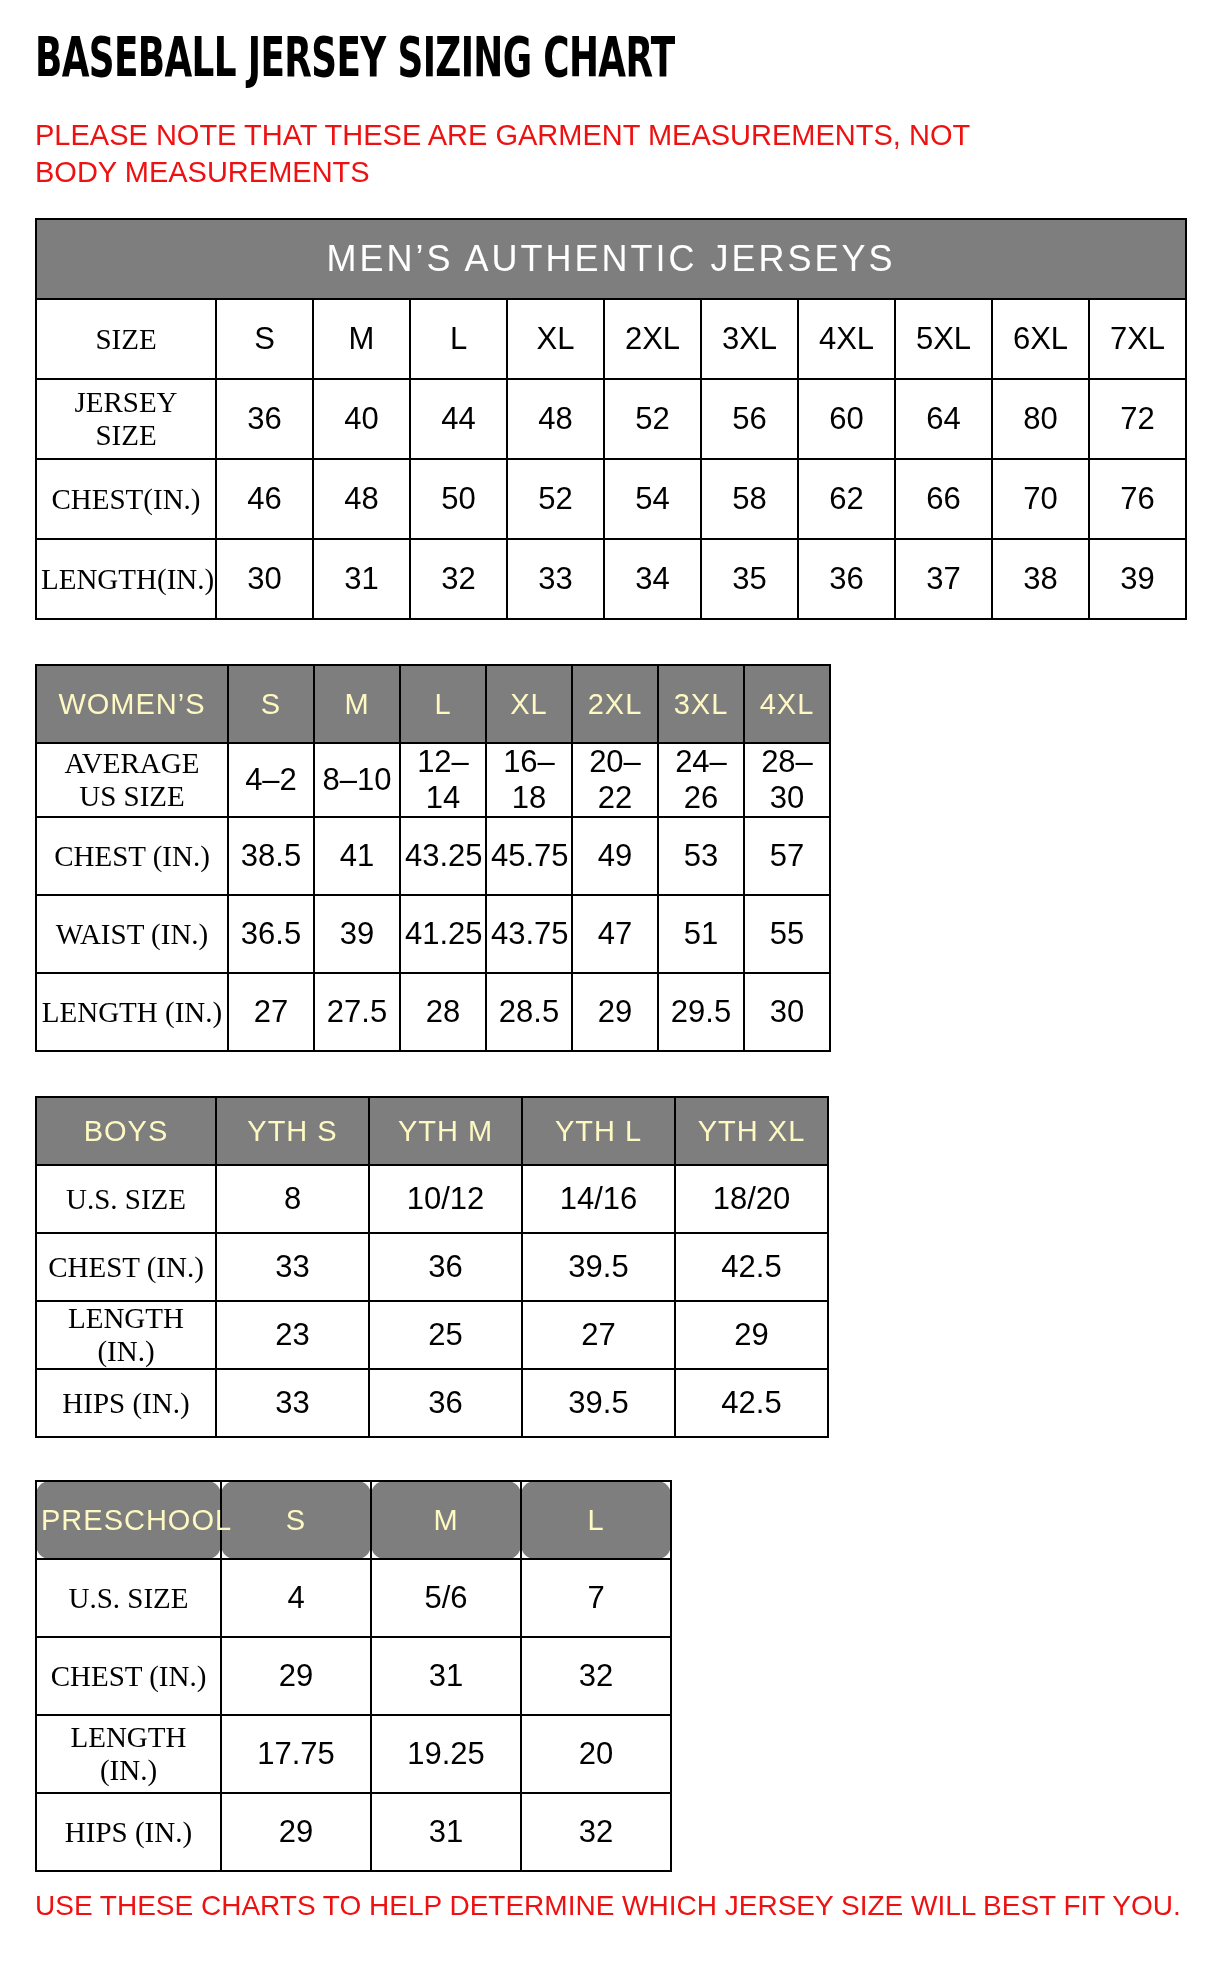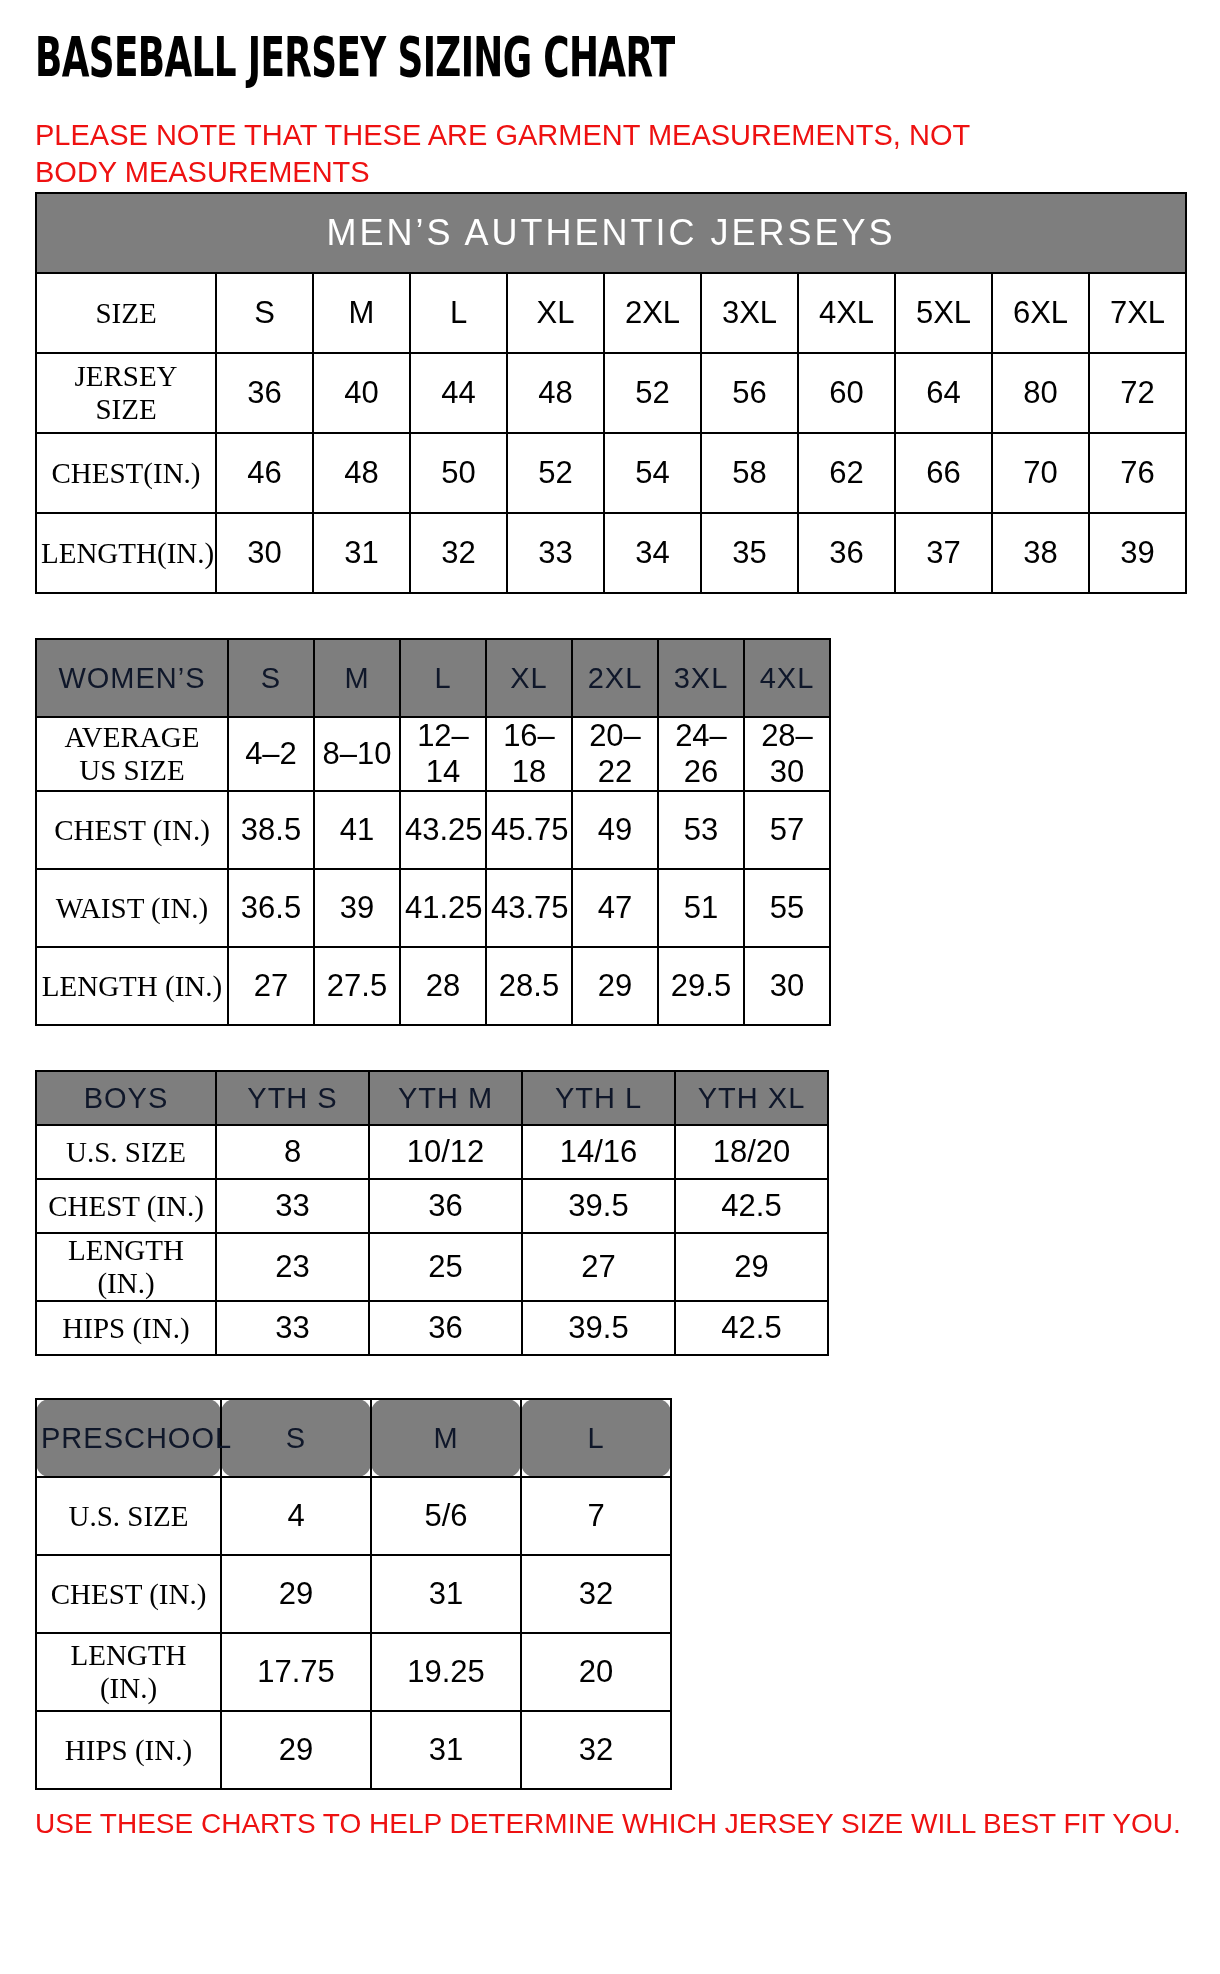--- a/index.html
+++ b/index.html
@@ -14,32 +14,32 @@
     line-height:1.12; white-space:nowrap;
     transform:scaleX(0.64); transform-origin:left center;
   }
   .note-top  { margin-top:28px; color:var(--red); font-size:29px; line-height:1.3; max-width:980px; }
   .note-bottom { margin-top:18px; color:var(--red); font-size:28px; white-space:nowrap; }
 
   table { border-collapse:collapse; table-layout:fixed; }
   .tbl td, .tbl th { border:2px solid var(--border); text-align:center; vertical-align:middle; font-weight:400; padding:0 4px; }
   .lbl { font-size:29px; white-space:pre-line;font-family:Liberation Serif, serif; }
   .val { font-size:31px; }
-  .ghead { background:var(--gray); color:#0f172a; font-size:29px; letter-spacing:1px; }
+  .ghead { background:var(--gray); color:#fef9c3; font-size:29px; letter-spacing:1px; }
   .banner { background:var(--gray); color:#fff; font-size:36px; letter-spacing:3px; height:78px; }
 
-  .mens { width:1150px; }
+  .mens { margin-top:26px; width:1150px; }
   .mens td, .mens th { height:80px; }
 
   .womens { margin-top:44px; width:794px; }
   .womens td, .womens th { height:78px; }
   .womens .tall { height:72px; }
 
   .boys { margin-top:44px; width:792px; }
-  .boys td, .boys th { height:54px; }
+  .boys td, .boys th { height:68px; }
 
   .preschool { margin-top:42px; width:635px; }
   .preschool td, .preschool th { height:78px;border-radius:14px; }
 </style>
 </head>
 <body>
 
 <div class="page">
 
   <h1 class="title">BASEBALL JERSEY SIZING CHART</h1>

